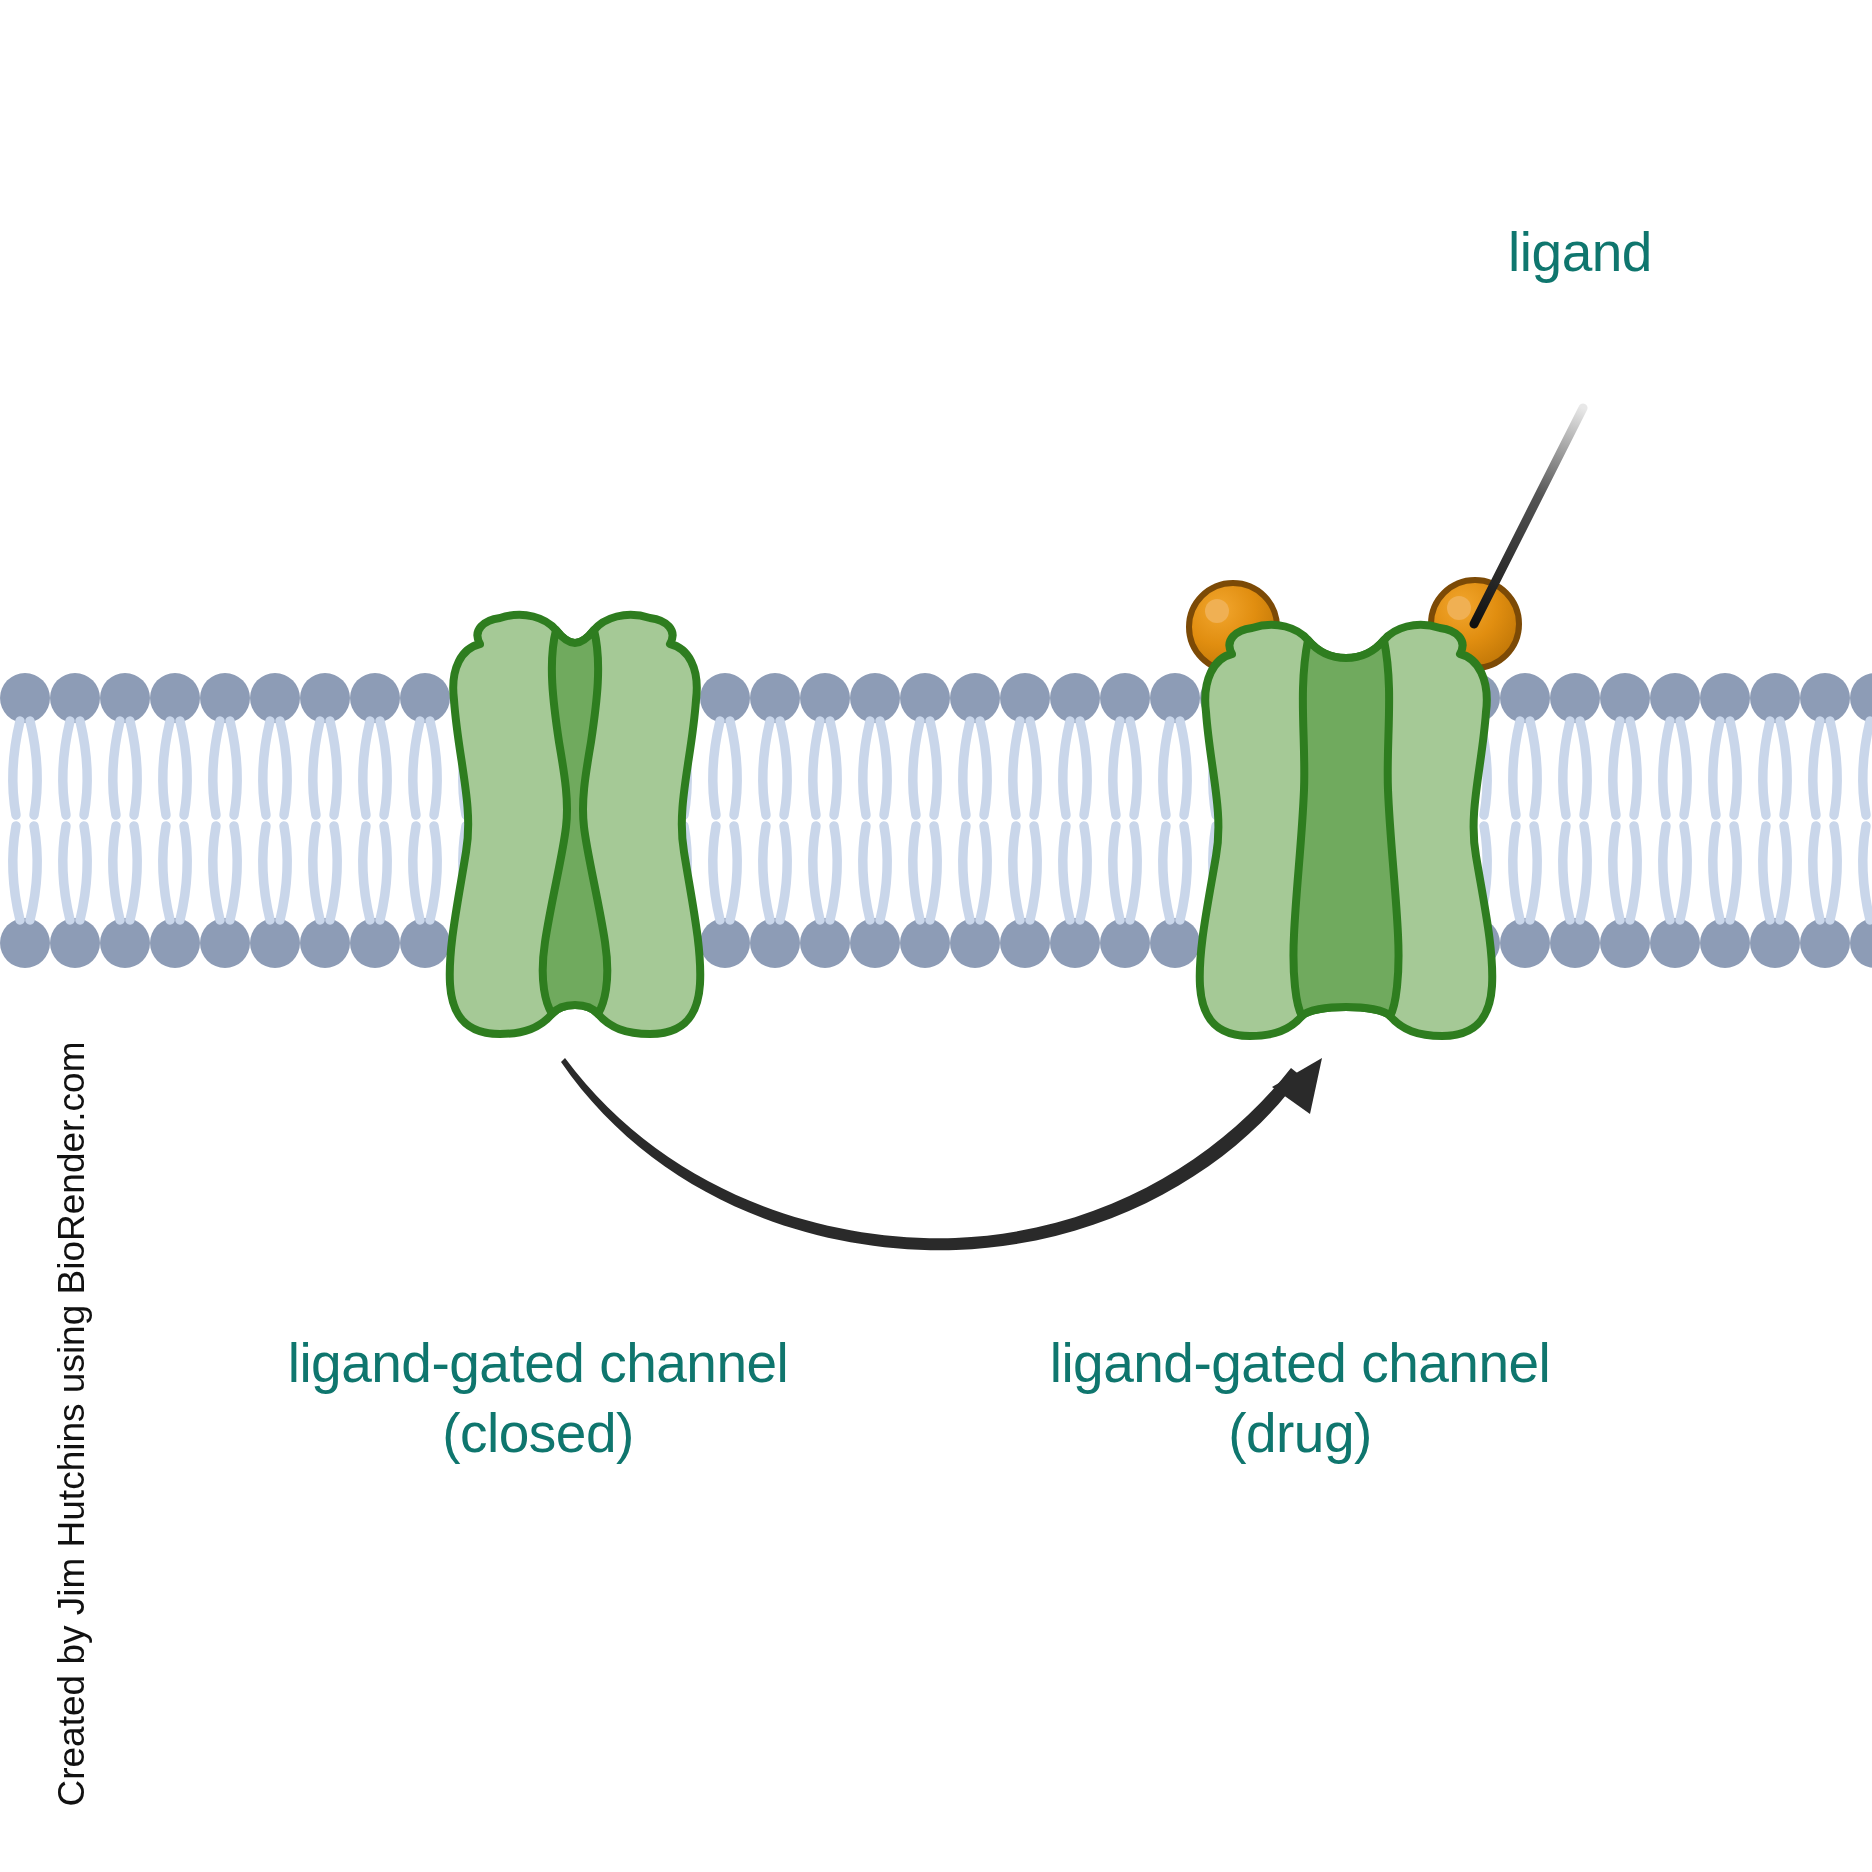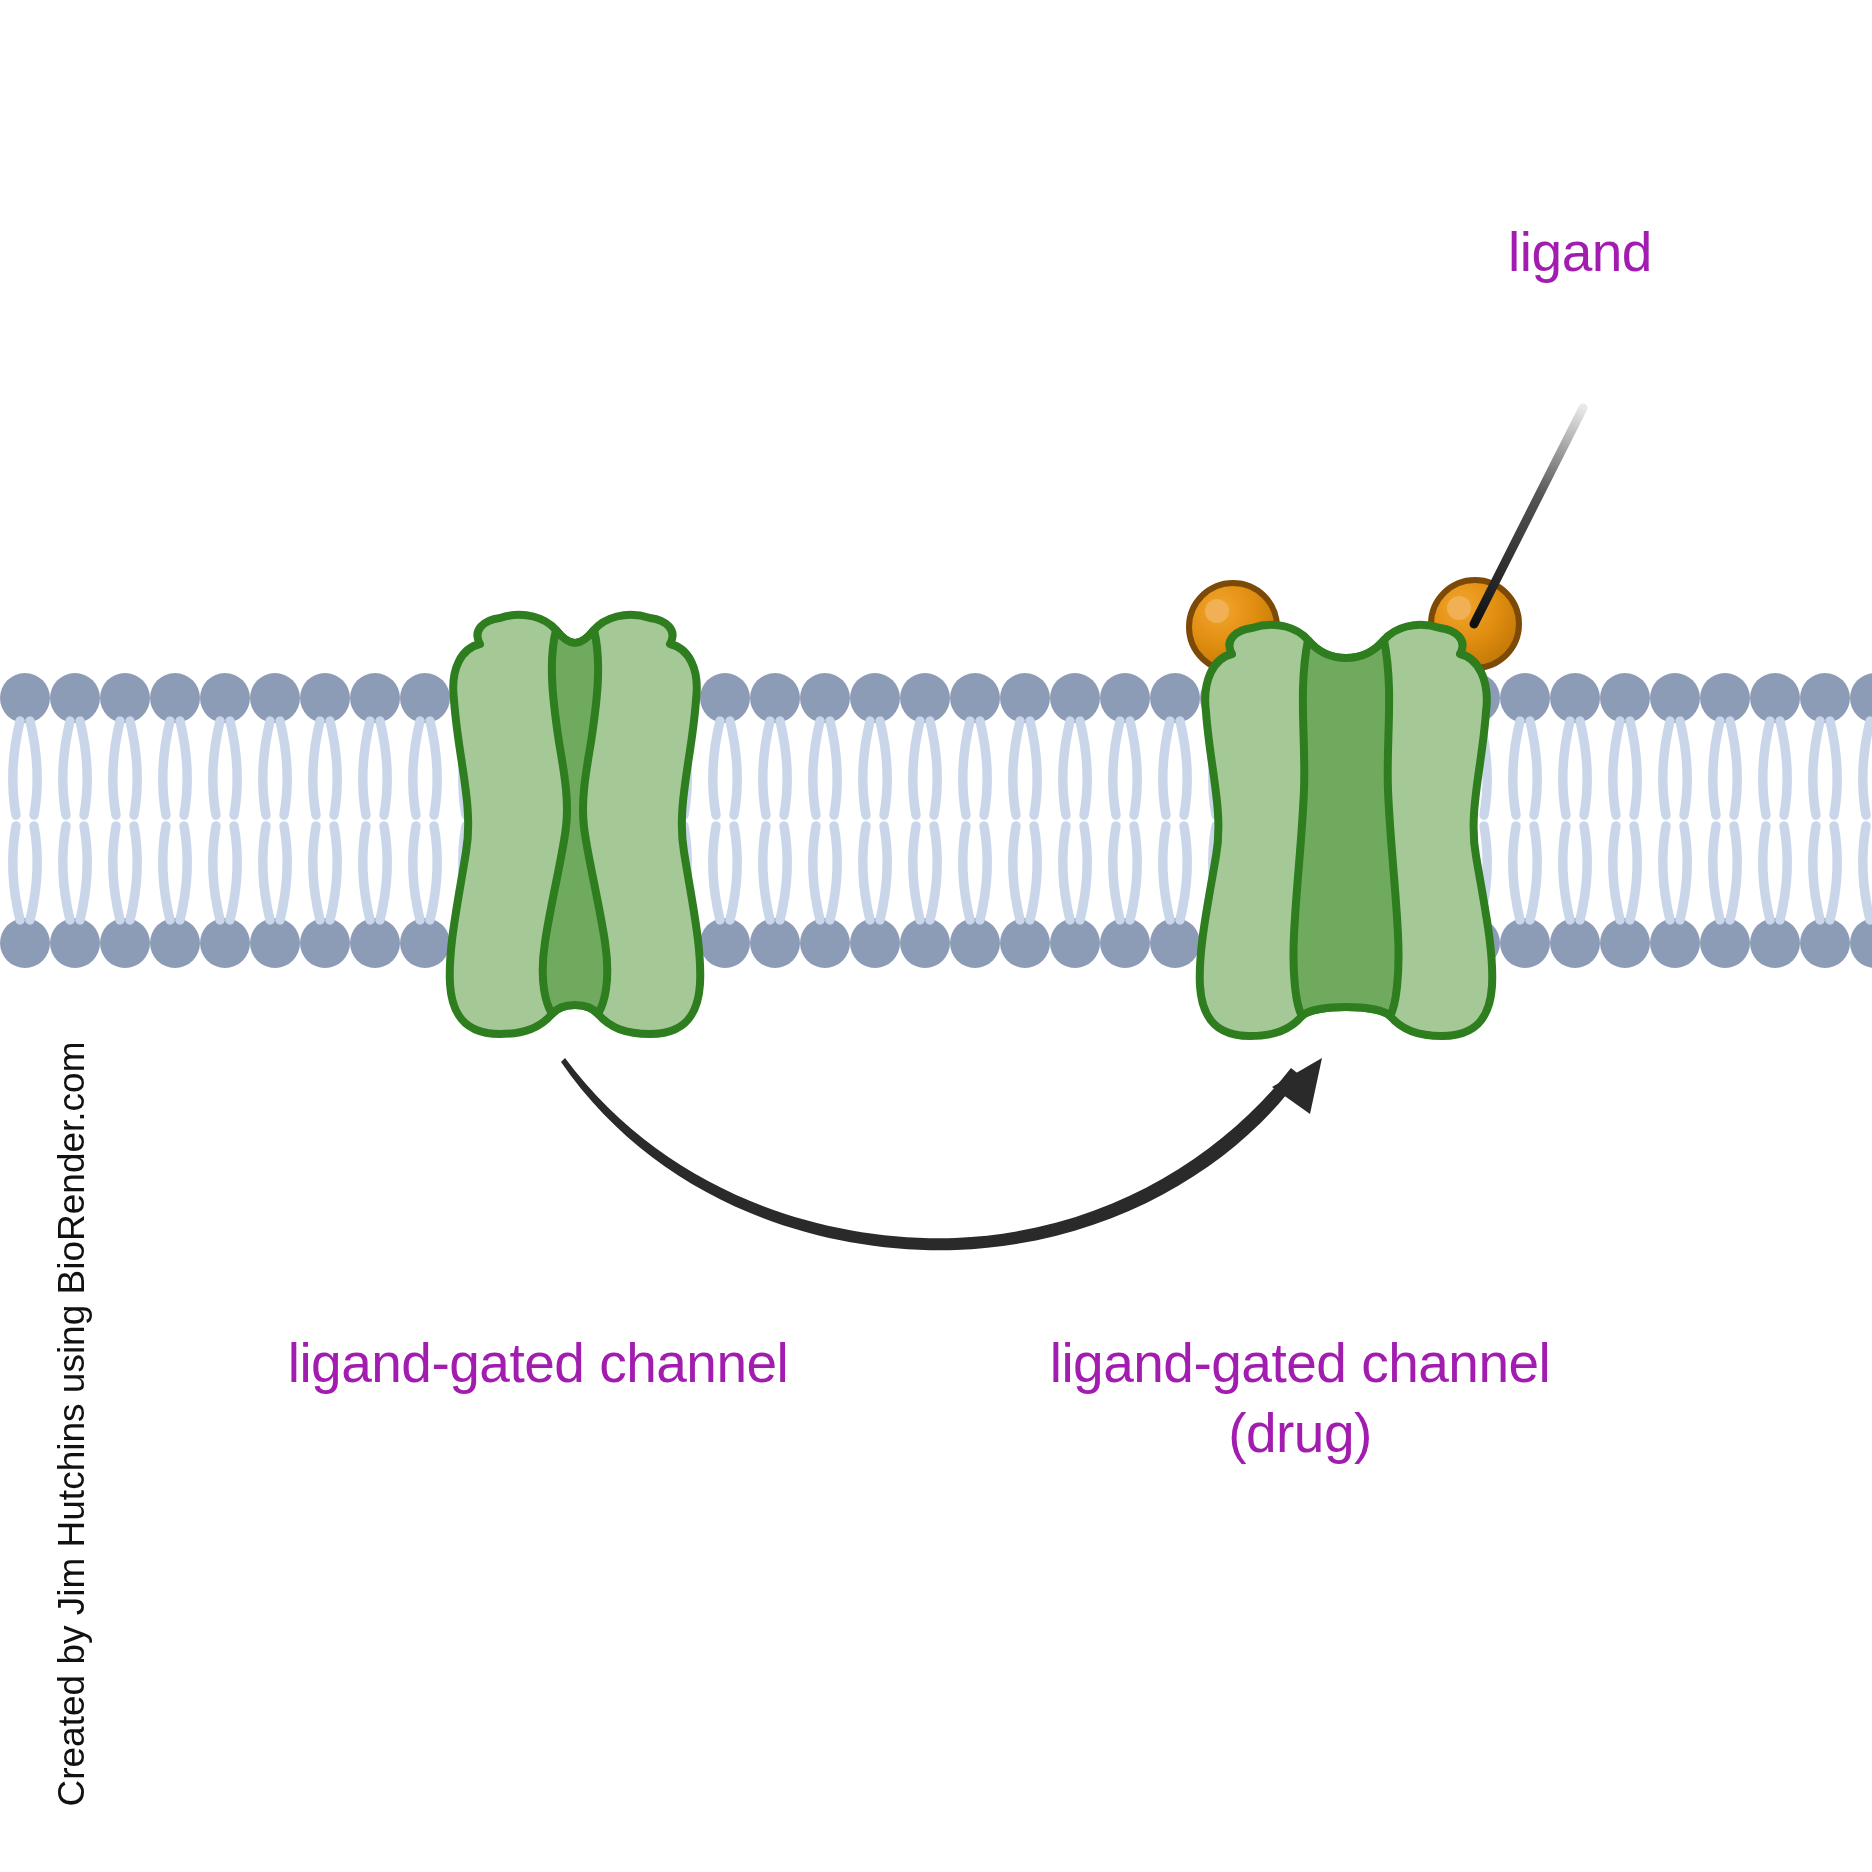--- a/index.html
+++ b/index.html
@@ -9,21 +9,21 @@
     height: 1872px;
     background: #ffffff;
     overflow: hidden;
     font-family: "Liberation Sans", sans-serif;
   }
   .stage svg.art { position: absolute; left: 0; top: 0; }
   .label {
     position: absolute;
     transform: translateX(-50%);
     text-align: center;
-    color: #a21caf;
+    color: #0f766e;
     font-size: 55px;
     line-height: 1.28;
     letter-spacing: -0.5px;
     white-space: nowrap;
     font-weight: 400;
   }
   .label span { display: block; }
   .attribution {
     position: absolute;
     left: 72px;
@@ -149,20 +149,21 @@
       <path fill="#2a2a2a" d="M 1322,1058 L 1310,1114 L 1272,1087 Z"></path>
     </g>
   </svg>
 
   <div class="label" style="left:1580px; top:217px;">
     <span>ligand</span>
   </div>
 
   <div class="label" style="left:538px; top:1328px;">
     <span>ligand-gated channel</span>
+    <span>(closed)</span>
   </div>
 
   <div class="label" style="left:1300px; top:1328px;">
     <span>ligand-gated channel</span>
     <span>(drug)</span>
   </div>
 
   <div class="attribution">Created by Jim Hutchins using BioRender.com</div>
 
 </div>

